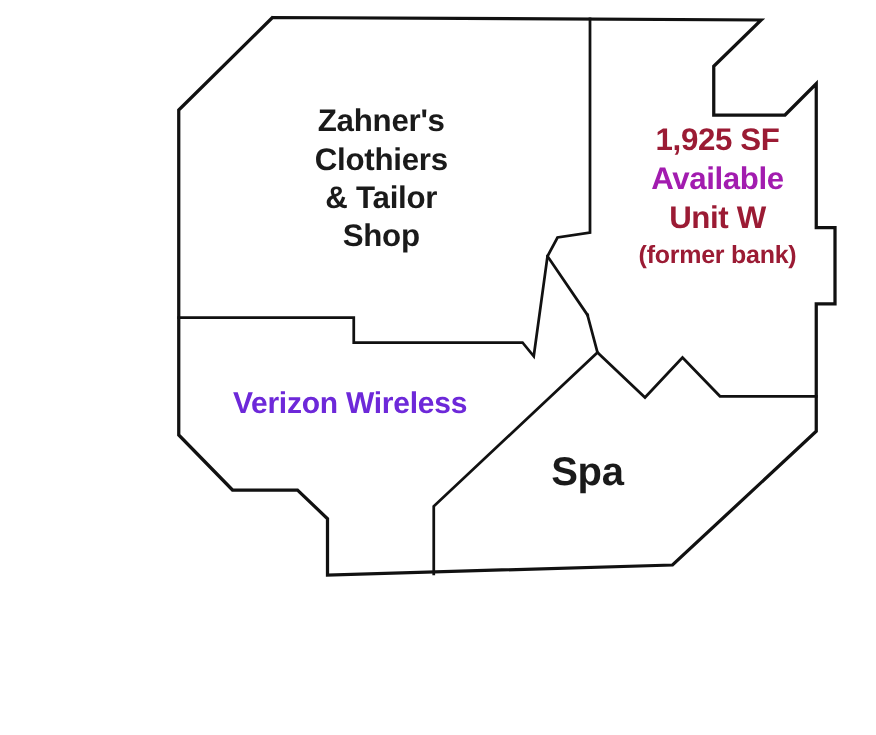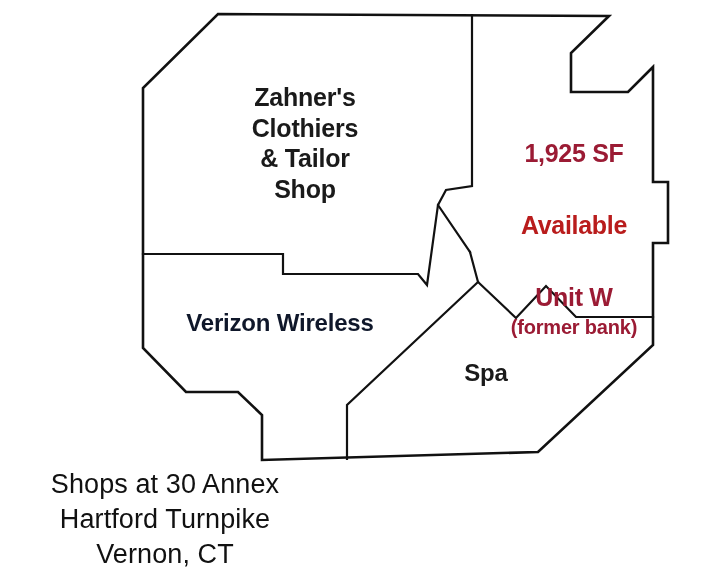--- a/index.html
+++ b/index.html
@@ -62,39 +62,38 @@
     font-size: 25px;
     text-align: center;
   }
   #label-verizon {
     left: 135px;
     top: 308px;
     width: 290px;
     font-size: 24px;
   }
   #label-spa {
-    left: 416px;
+    left: 400px;
     top: 358px;
     width: 140px;
-    font-size: 24px;
+    font-size: 32px;
   }
   #available-block {
     position: absolute;
     left: 483px;
     top: 97px;
     width: 182px;
     text-align: center;
     user-select: none;
   }
   #available-block .line {
     font-weight: bold;
     font-size: 25px;
     line-height: 1.23;
     letter-spacing: -0.3px;
-    margin-top: 41px;
   }
   #available-block .sub {
     font-weight: bold;
     font-size: 20px;
     line-height: 1.35;
     margin-top: 2px;
     letter-spacing: -0.2px;
   }
   #caption-block {
     position: absolute;
@@ -164,30 +163,25 @@
              L 347 405
              L 347 459" style="stroke: rgb(17, 17, 17);"></path>
 
   </svg>
 
   <div class="unit-label" id="label-zahners" style="color: rgb(26, 26, 26);">Zahner's
 Clothiers
 &amp; Tailor
 Shop</div>
 
-  <div class="unit-label" id="label-verizon" style="color: #0f172a;">Verizon Wireless</div>
+  <div class="unit-label" id="label-verizon" style="color: #6d28d9;">Verizon Wireless</div>
 
   <div class="unit-label" id="label-spa" style="color: rgb(26, 26, 26);">Spa</div>
 
   <div id="available-block">
     <div class="line" style="color: rgb(155, 27, 52);">1,925 SF</div>
-    <div class="line" style="color: #b91c1c;">Available</div>
+    <div class="line" style="color: #a21caf;">Available</div>
     <div class="line" style="color: rgb(155, 27, 52); text-align: center;">Unit W</div>
     <div class="sub" style="color: rgb(155, 27, 52);">(former bank)</div>
   </div>
 
-  <div id="caption-block">
-    <div class="cap-line">Shops at 30 Annex</div>
-    <div class="cap-line">Hartford Turnpike</div>
-    <div class="cap-line">Vernon, CT</div>
-  </div>
 
 </div>
 
 </body></html>

